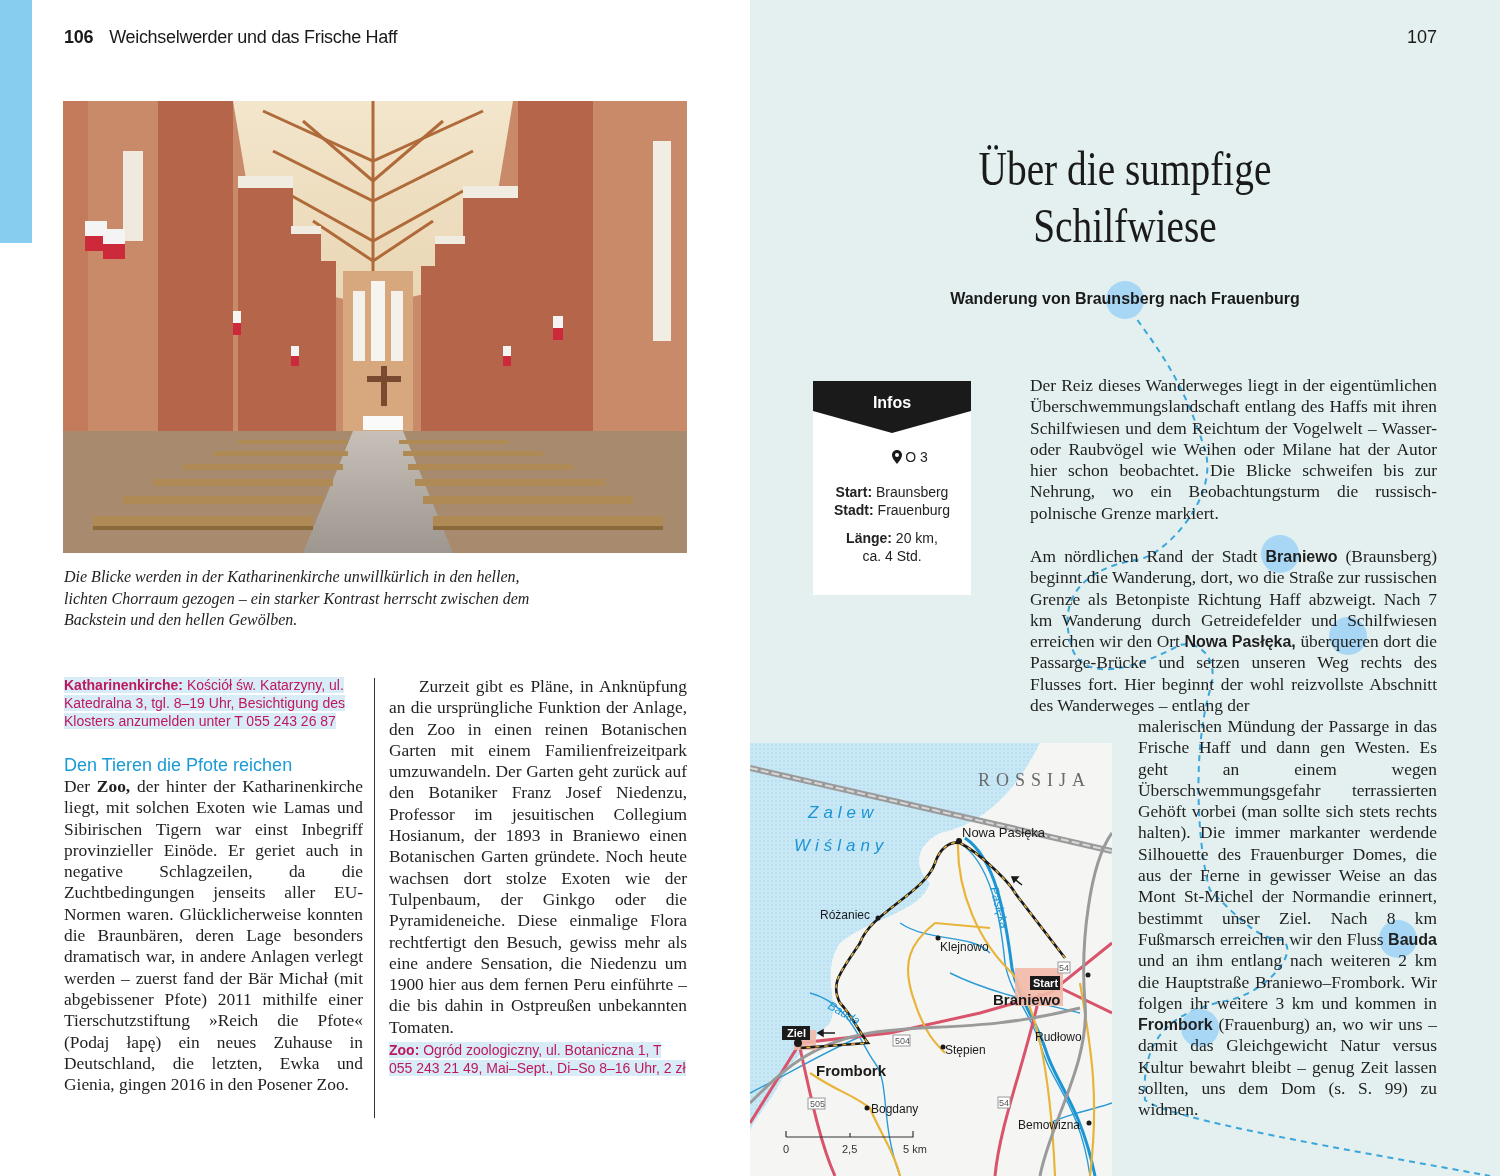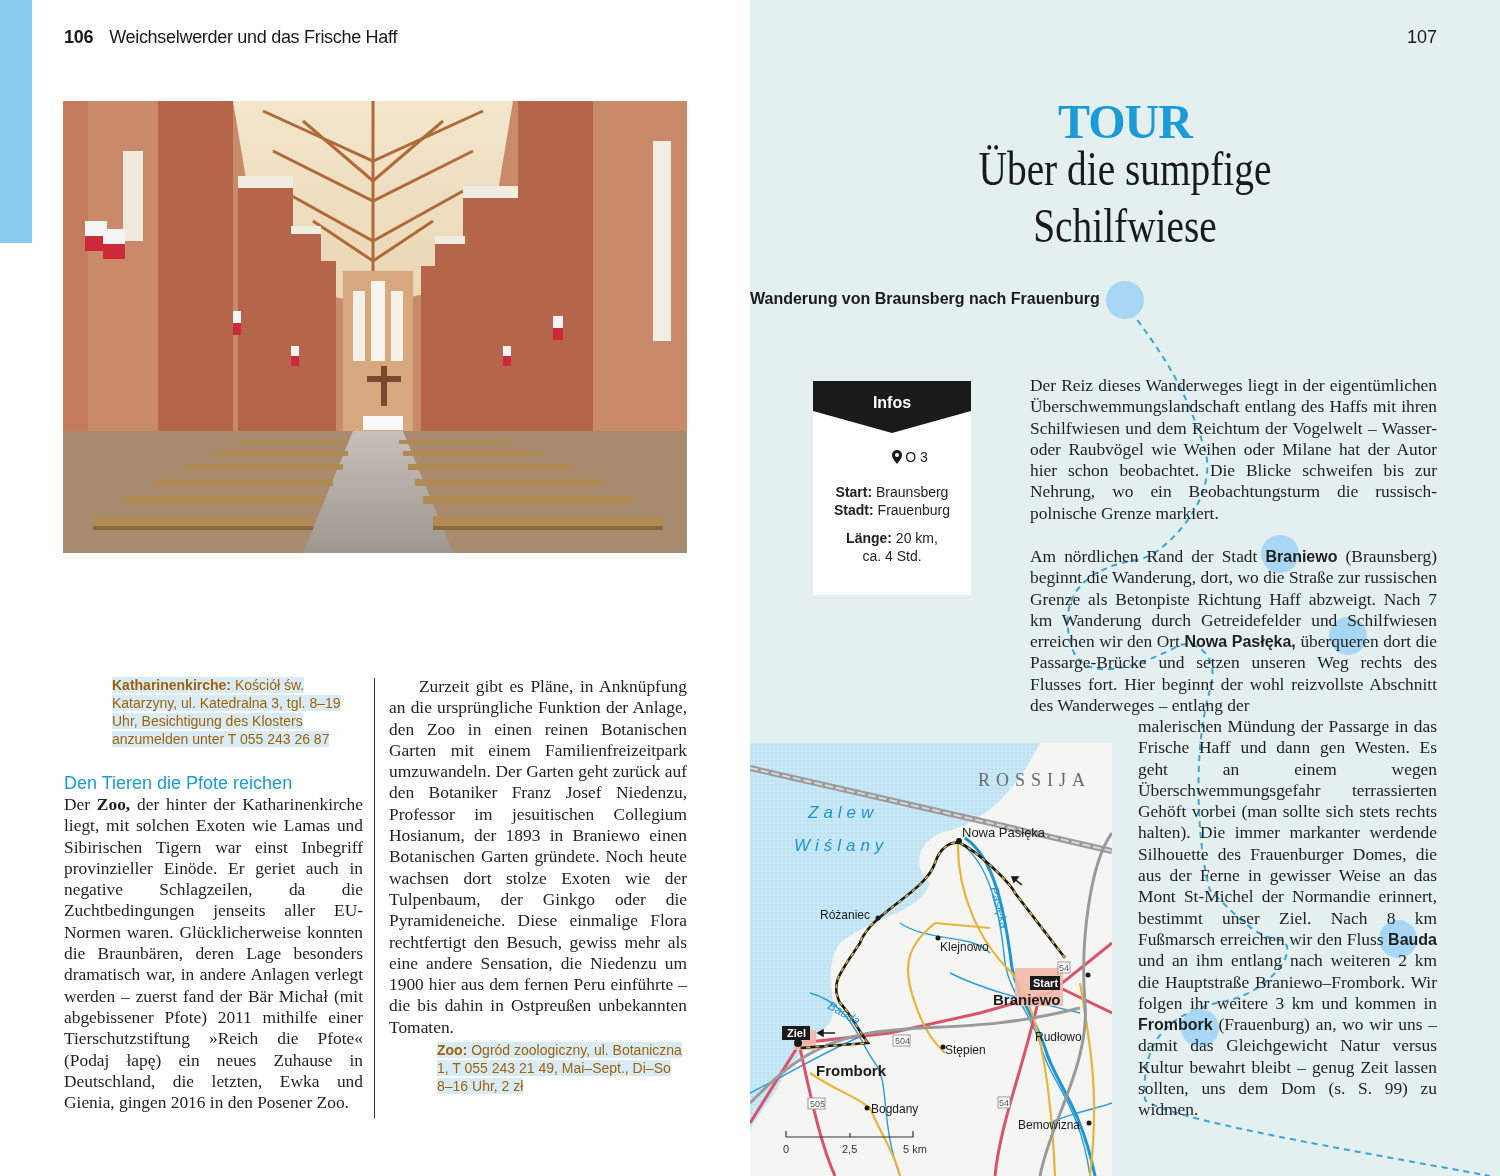--- a/index.html
+++ b/index.html
@@ -18,31 +18,31 @@
   
   .photo { position: absolute; left: 63px; top: 101px; width: 624px; height: 452px; overflow: hidden; background: #d9b9a0; }
 
   .caption { position: absolute; left: 64px; top: 566px; width: 490px; font-family: "Liberation Serif", serif; font-style: italic; font-size: 16px; line-height: 21.5px; color: #222; }
 
   .col { position: absolute; font-family: "Liberation Serif", serif; font-size: 17.4px; line-height: 21.3px; text-align: justify; color: #1f1f1f; }
   .col-1 { left: 64px; top: 676px; width: 299px; }
   .col-2 { left: 389px; top: 676px; width: 298px; }
   .col-divider { position: absolute; left: 374px; top: 678px; width: 1px; height: 440px; background: #333; }
 
-  .infobox-hl { font-family: "Liberation Sans", sans-serif; font-size: 14px; line-height: 18px; text-align: left; color: #a16207; margin-left: 48px; }
+  .infobox-hl { font-family: "Liberation Sans", sans-serif; font-size: 14px; line-height: 18px; text-align: left; color: #be185d; }
   .infobox-hl span.hl { background: #d8ecf8; box-decoration-break: clone; -webkit-box-decoration-break: clone; }
   .infobox-hl b { font-weight: bold; }
 
   .section-head { font-family: "Liberation Sans", sans-serif; color: #1a9ad7; font-size: 18px; line-height: 22px; margin-top: 24px; font-weight: normal; }
   .indent { text-indent: 30px; }
 
   
   .tour-label { position: absolute; left: 0; width: 750px; top: 94px; text-align: center; font-family: "Liberation Serif", serif; font-weight: bold; color: #1a9ad7; font-size: 48px; letter-spacing: -1px; }
   .tour-title { position: absolute; left: 0; width: 750px; top: 140px; text-align: center; font-family: "Liberation Serif", serif; font-size: 48px; line-height: 57px; color: #1a1a1a; transform: scaleX(0.82); transform-origin: center; }
-  .tour-subtitle { position: absolute; left: 0; width: 750px; top: 290px; text-align: left; font-family: "Liberation Sans", sans-serif; font-weight: bold; font-size: 16px; color: #1a1a1a; z-index: 3; }
+  .tour-subtitle { position: absolute; left: 0; width: 750px; top: 290px; text-align: center; font-family: "Liberation Sans", sans-serif; font-weight: bold; font-size: 16px; color: #1a1a1a; z-index: 3; }
 
   .path-svg { position: absolute; left: 0; top: 0; width: 750px; height: 1176px; z-index: 1; pointer-events: none; }
 
   .infos { position: absolute; left: 63px; top: 381px; width: 158px; height: 214px; background: #ffffff; z-index: 2; font-family: "Liberation Sans", sans-serif; text-align: center; }
   .infos-head { position: relative; height: 52px; }
   .infos-head svg { position: absolute; left: 0; top: 0; }
   .infos-head span { position: relative; display: block; padding-top: 13px; color: #fff; font-size: 16px; font-weight: bold; }
   .infos .grid { margin-top: 16px; font-size: 14px; color: #222; padding-left: 36px; }
   .infos .grid svg { vertical-align: -2px; margin-right: 3px; }
   .infos .lines { margin-top: 18px; font-size: 14px; line-height: 18px; color: #222; }
@@ -149,20 +149,21 @@
         <rect x="340" y="350" width="140" height="5"></rect>
           <rect x="336" y="339" width="110" height="4"></rect>
       </g>
       <g fill="#8a6a3a">
         <rect x="30" y="425" width="220" height="4"></rect>
           <rect x="370" y="425" width="230" height="4"></rect>
       </g>
     </svg>
   </div>
 
+  <div class="caption">Die Blicke werden in der Katharinenkirche unwillkürlich in den hellen, lichten Chorraum gezogen – ein starker Kontrast herrscht zwischen dem Backstein und den hellen Gewölben.</div>
 
   <div class="col col-1">
     <div class="infobox-hl">
       <span class="hl"><b>Katharinenkirche:</b><span> Kościół św. Katarzyny, ul. Katedralna 3, tgl. 8–19 Uhr, Besichtigung des Klosters anzumelden unter T 055 243 26 87</span></span>
     </div>
     <div class="section-head">Den Tieren die Pfote reichen</div>
     <p><span>Der </span><b>Zoo,</b><span> der hinter der Katharinenkirche liegt, mit solchen Exoten wie Lamas und Sibirischen Tigern war einst Inbegriff provinzieller Einöde. Er geriet auch in negative Schlagzeilen, da die Zuchtbedingungen jenseits aller EU-Normen waren. Glücklicherweise konnten die Braunbären, deren Lage besonders dramatisch war, in andere Anlagen verlegt werden – zuerst fand der Bär Michał (mit abgebissener Pfote) 2011 mithilfe einer Tierschutzstiftung »Reich die Pfote« (Podaj łapę) ein neues Zuhause in Deutschland, die letzten, Ewka und Gienia, gingen 2016 in den Posener Zoo.</span></p>
   </div>
 
   <div class="col-divider"></div>
@@ -180,21 +181,20 @@
 
   <svg class="path-svg" viewBox="0 0 750 1176" xmlns="http://www.w3.org/2000/svg">
     <path d="M375 302 C 400 340, 430 370, 455 450 C 470 500, 410 560, 385 560 C 330 570, 310 600, 320 640 C 330 700, 420 650, 430 645 C 450 640, 470 660, 460 690 C 440 760, 450 860, 460 890 C 490 920, 510 940, 532 940 C 550 950, 520 990, 480 1000 C 430 1010, 390 1030, 395 1100 C 420 1120, 600 1150, 740 1176" fill="none" stroke="#3aa6dc" stroke-width="2" stroke-dasharray="6 5"></path>
     <circle cx="375" cy="300" r="19" fill="#a7d7f5"></circle>
     <circle cx="530" cy="554" r="19" fill="#a7d7f5"></circle>
     <circle cx="598" cy="636" r="19" fill="#a7d7f5"></circle>
     <circle cx="648" cy="939" r="19" fill="#a7d7f5"></circle>
     <circle cx="450" cy="1028" r="19" fill="#a7d7f5"></circle>
   </svg>
 
-  <div class="tour-label">TOUR</div>
   <div class="tour-title">
     <div>Über die sumpfige</div>
     <div>Schilfwiese</div>
   </div>
   <div class="tour-subtitle">Wanderung von Braunsberg nach Frauenburg</div>
 
   <div class="infos">
     <div class="infos-head">
       <svg width="158" height="52" viewBox="0 0 158 52">
           <path d="M0 0 L158 0 L158 30 L79 52 L0 30 Z" fill="#1a1a1a"></path>

